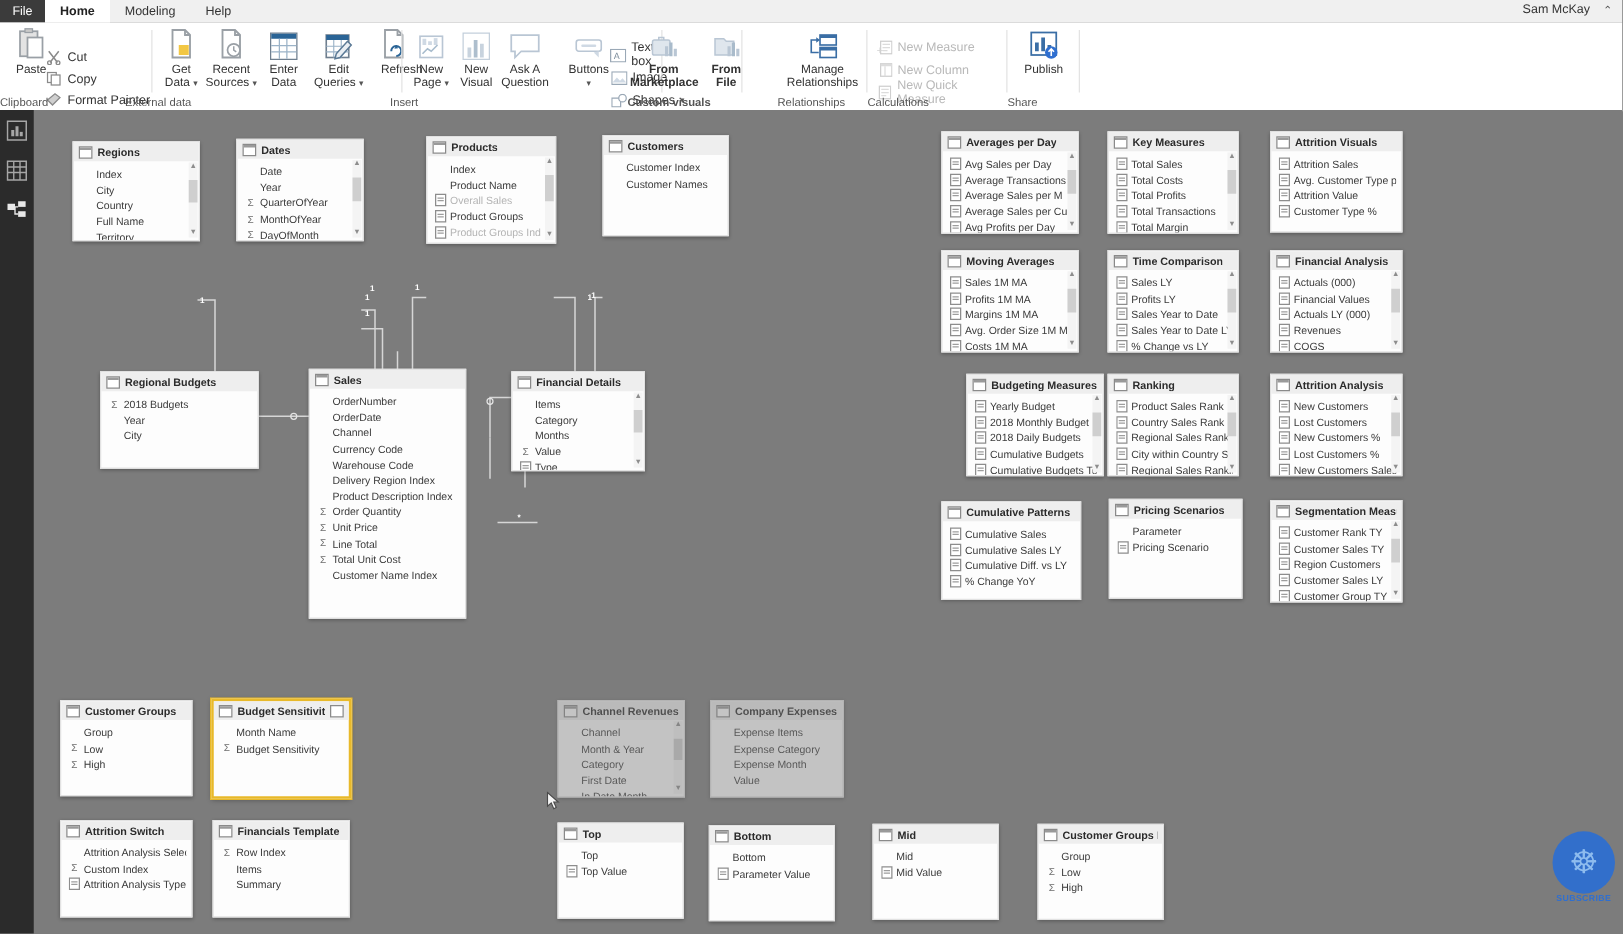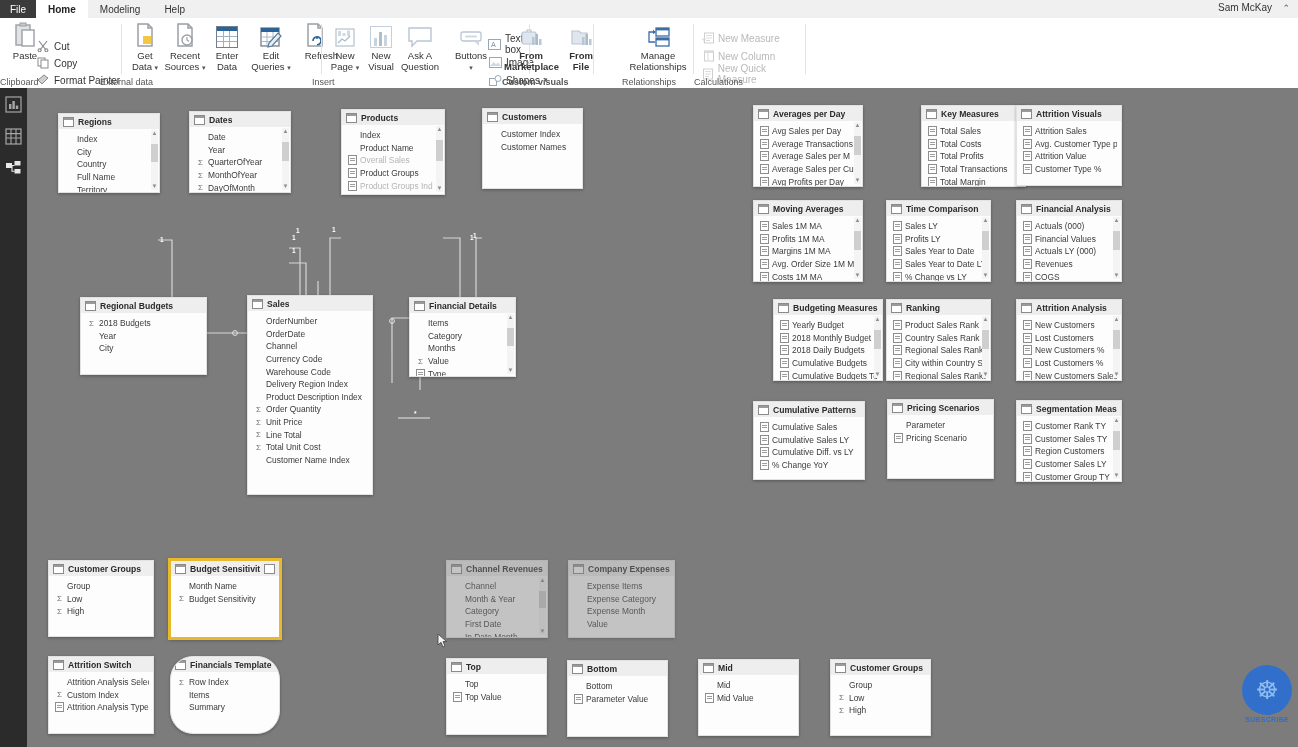--- a/index.html
+++ b/index.html
@@ -342,20 +342,37 @@
               <rect x="3.5" y="1" width="9" height="10" fill="#fff" stroke="#cfcfcf"></rect>
               <path d="M5 3.5 h6 M5 6 h6 M5 8.5 h4" stroke="#dcdcdc"></path>
             </svg>
           </span>
         <span>New Quick Measure</span>
       </div>
       <div class="glabel">Calculations</div>
       <div class="sep"></div>
     </div>
 
+    <div class="rgroup" style="left:806px;width:58px;">
+      <div class="bigbtn" style="left:6px;">
+        <div class="ico">
+          <svg width="26" height="24" viewBox="0 0 26 24">
+              <rect x="3" y="2" width="20" height="18" fill="#fff" stroke="#3a6ea5" stroke-width="1.4"></rect>
+              <rect x="6" y="10" width="3" height="7" fill="#3a6ea5"></rect>
+              <rect x="11" y="6" width="3" height="11" fill="#3a6ea5"></rect>
+              <rect x="16" y="12" width="3" height="5" fill="#3a6ea5"></rect>
+              <circle cx="19" cy="18" r="5" fill="#2f6fd0"></circle>
+              <path d="M19 15.2 v5.5 M16.8 17.4 L19 15.2 l2.2 2.2" stroke="#fff" stroke-width="1.3" fill="none"></path>
+            </svg>
+        </div>
+        <div class="cap">Publish</div>
+      </div>
+      <div class="glabel">Share</div>
+      <div class="sep"></div>
+    </div>
   </div>
 
   <div class="canvas">
 
     <div class="leftbar">
       <div class="navico" style="top:8px;">
         <svg width="17" height="17" viewBox="0 0 17 17">
             <rect x="1" y="1" width="15" height="15" fill="none" stroke="#cfcfcf" stroke-width="1.2"></rect>
             <rect x="4" y="8" width="2.4" height="5" fill="#cfcfcf"></rect>
             <rect x="7.4" y="5" width="2.4" height="8" fill="#cfcfcf"></rect>
@@ -682,21 +699,21 @@
               </span>
               <span>Avg Profits per Day</span>
             </div>
           </div>
           <div class="scroll">
             <div class="ar up">▲</div>
             <div class="thumb" style="top: 14px; height: 18.7px;"></div>
             <div class="ar dn">▼</div>
           </div>
         </div>
-        <div class="tbl" style="left: 886px; top: 17px; width: 103px; height: 80px; margin-left: 35px;">
+        <div class="tbl" style="left: 886px; top: 17px; width: 103px; height: 80px;">
           <div class="hdr">
             <span class="ticon"></span>
             <span class="tname">Key Measures</span>
           </div>
           <div class="body">
             <div class="fld">
               <span class="fi">
                 <span class="mico"></span>
               </span>
               <span>Total Sales</span>
@@ -1224,21 +1241,21 @@
               <span>Custom Index</span>
             </div>
             <div class="fld">
               <span class="fi">
                 <span class="mico"></span>
               </span>
               <span>Attrition Analysis Type</span>
             </div>
           </div>
         </div>
-        <div class="tbl" style="left: 170px; top: 568px; width: 108px; height: 76px; border-radius: 23px;">
+        <div class="tbl" style="left: 170px; top: 568px; width: 108px; height: 76px;">
           <div class="hdr">
             <span class="ticon"></span>
             <span class="tname">Financials Template</span>
           </div>
           <div class="body">
             <div class="fld">
               <span class="fi">Σ</span>
               <span>Row Index</span>
             </div>
             <div class="fld">

